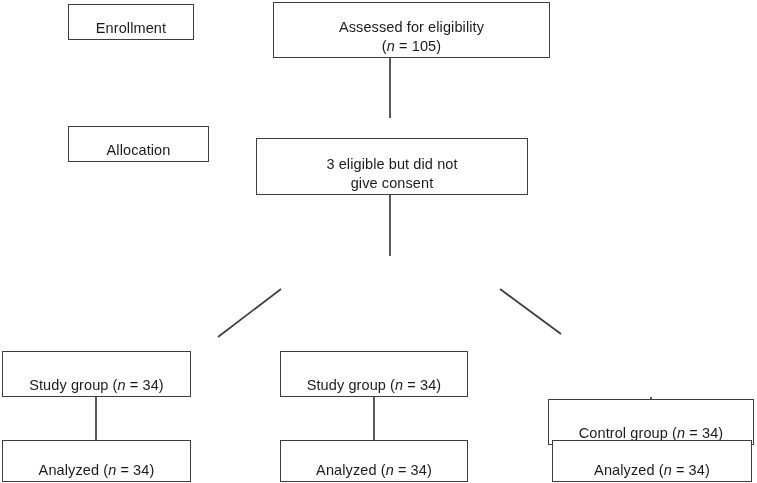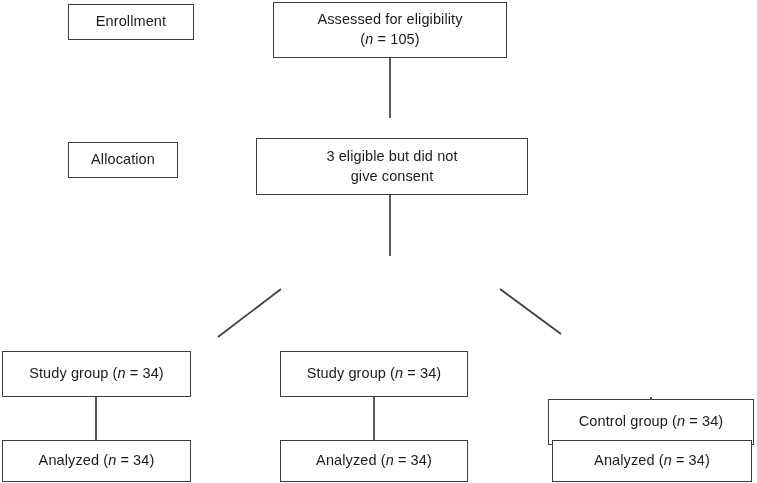--- a/index.html
+++ b/index.html
@@ -14,21 +14,21 @@
     background: #ffffff;
     font-family: "Liberation Sans", sans-serif;
     overflow: hidden;
   }
   .box {
     position: absolute;
     box-sizing: border-box;
     border: 1.6px solid #3d3d3d;
     background: #ffffff;
     display: flex;
-    align-items: center;
+    align-items: flex-end;
     justify-content: center;
     text-align: center;
     color: #1b1b1b;
     font-size: 14.5px;
     line-height: 1.35;
     letter-spacing: 0.1px;
   }
   .box .txt {
     display: block;
     padding: 0 6px;
@@ -64,26 +64,26 @@
     <line x1="500" y1="289" x2="561" y2="334"></line>
     <line x1="96" y1="397" x2="96" y2="440"></line>
     <line x1="374" y1="397" x2="374" y2="440"></line>
     <line x1="651" y1="397" x2="651" y2="440"></line>
   </svg>
 
   <div class="box stage-label" style="left:68px; top:4px; width:126px; height:36px;">
     <span class="txt">Enrollment</span>
   </div>
 
-  <div class="box stage-label" style="left:68px; top:142px; width:110px; height:36px;">
+  <div class="box stage-label" style="left:68px; top:126px; width:141px; height:36px;">
     <span class="txt">Allocation</span>
   </div>
 
 
-  <div class="box" style="left:273px; top:2px; width:234px; height:56px;">
+  <div class="box" style="left:273px; top:2px; width:277px; height:56px;">
     <span class="txt"><span>Assessed for eligibility</span><br><span>(</span><i>n</i><span> = 105)</span></span>
   </div>
 
   <div class="box" style="left:256px; top:118px; width:272px; height:57px;margin-top:20px;">
     <span class="txt"><span>3 eligible but did not</span><br><span>give consent</span></span>
   </div>
 
 
   <div class="box" style="left:2px; top:351px; width:189px; height:46px;">
     <span class="txt"><span>Study group (</span><i>n</i><span> = 34)</span></span>

